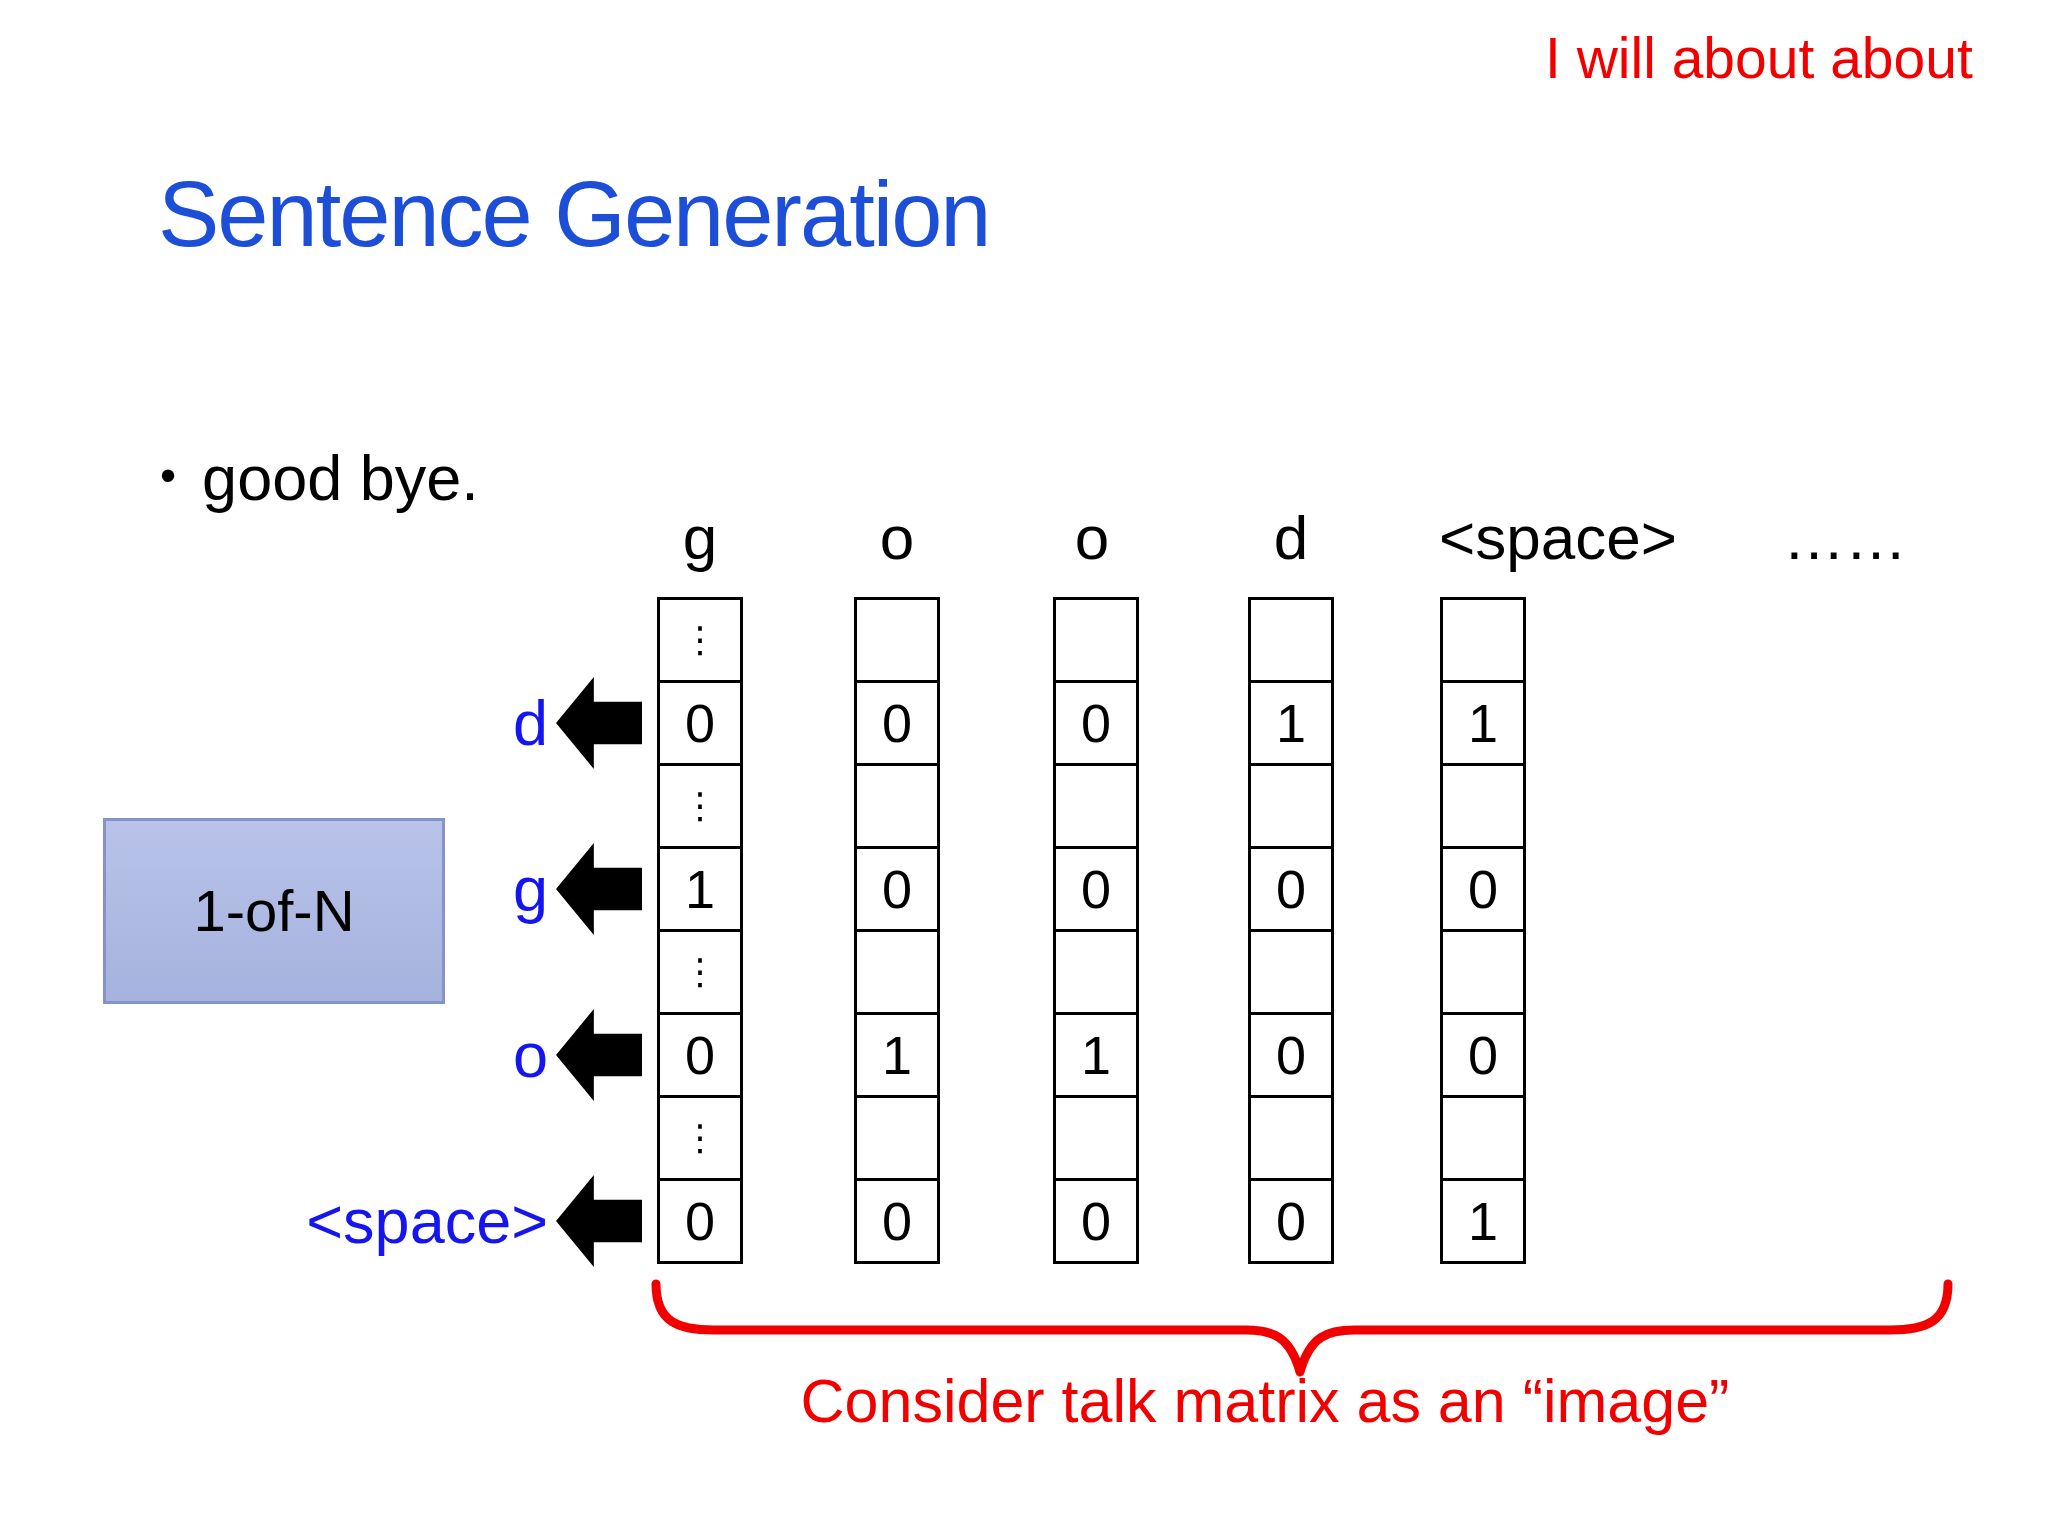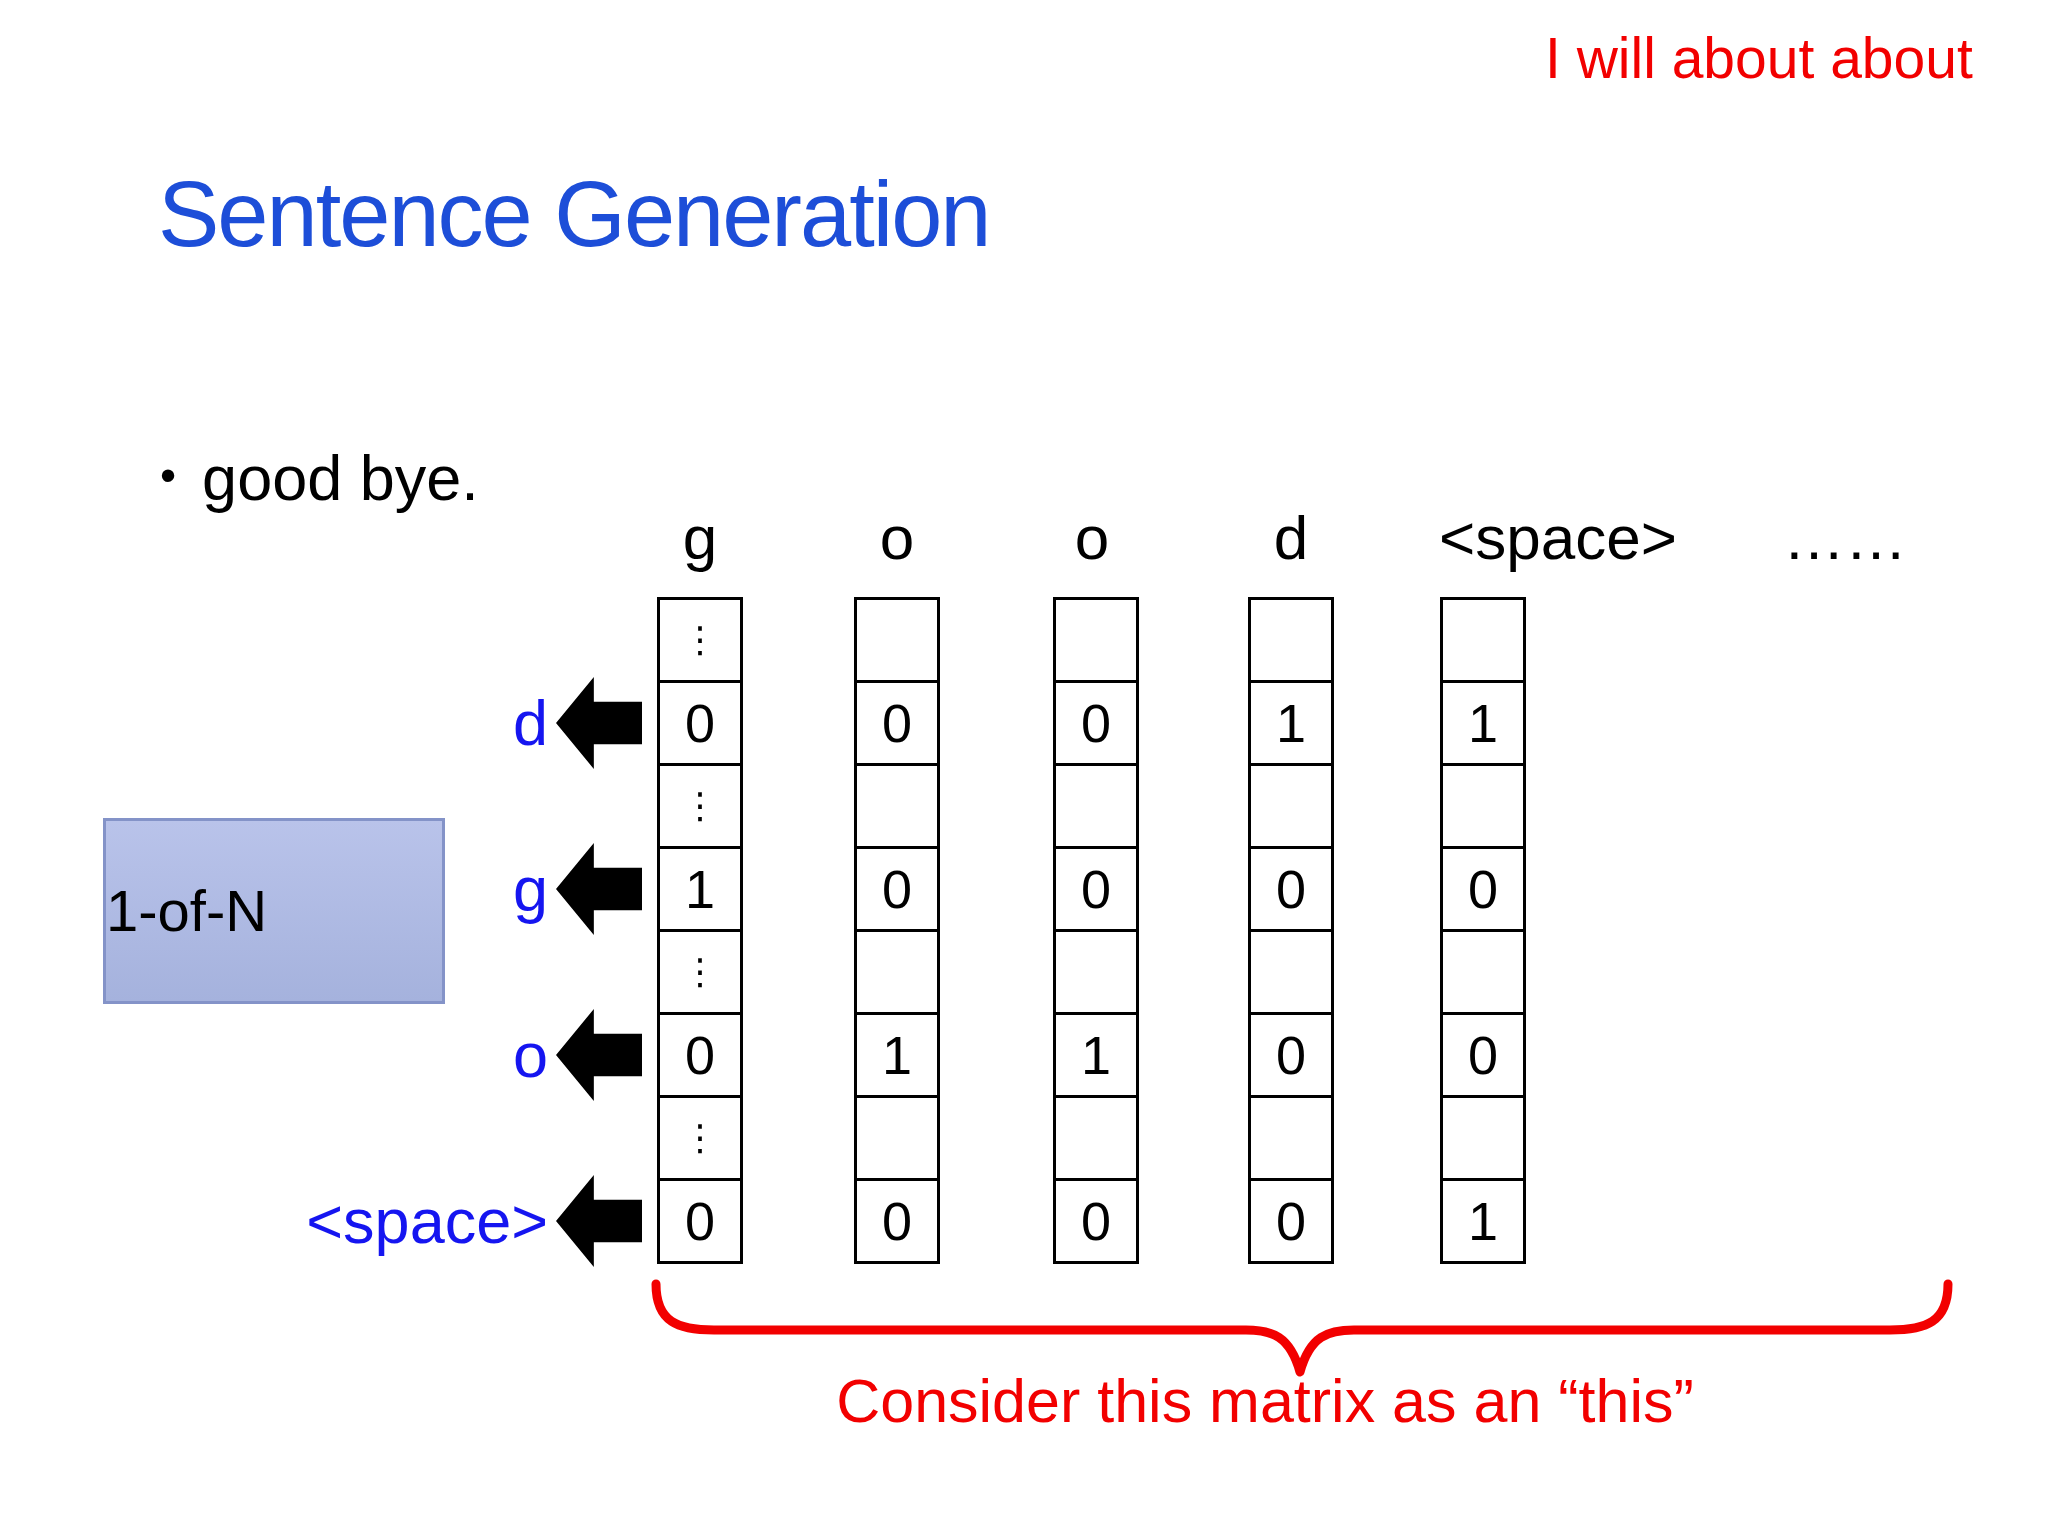--- a/index.html
+++ b/index.html
@@ -51,21 +51,21 @@
     -webkit-clip-path:polygon(0 50%,44% 0,44% 27%,100% 27%,100% 73%,44% 73%,44% 100%);
     clip-path:polygon(0 50%,44% 0,44% 27%,100% 27%,100% 73%,44% 73%,44% 100%);
   }
   #arr-0{left:556px;top:677px;} #arr-1{left:556px;top:843px;}
   #arr-2{left:556px;top:1009px;} #arr-3{left:556px;top:1175px;}
 
   
   #enc-box{
     left:103px;top:818px;width:342px;height:186px;box-sizing:border-box;
     border:3px solid #8493c8;background:linear-gradient(180deg,#b9c3ea 0%,#a5b2dd 100%);
-    display:flex;flex-direction:column;align-items:flex-start;justify-content:center;
+    display:flex;flex-direction:column;align-items:center;justify-content:center;
     font-size:58px;line-height:80px;color:#000;text-align:center;
   }
 
   
   #brace{left:650px;top:1278px;width:1304px;height:104px;}
   #brace path{stroke:#f20000;stroke-width:9;fill:none;stroke-linecap:round;stroke-linejoin:round;}
 
   
   #caption{
     left:665px;top:1366px;width:1200px;text-align:center;font-size:61px;color:#f20000;
@@ -154,13 +154,13 @@
 <div class="abs arrow" id="arr-3"></div>
 
 <div class="abs" id="enc-box">
   <div>1-of-N</div>
 </div>
 
 <svg class="abs" id="brace" viewBox="0 0 1304 104">
   <path d="M 6 6 C 6 44 28 52 64 52 L 596 52 C 622 52 640 58 650 94 C 660 58 678 52 704 52 L 1240 52 C 1276 52 1298 44 1298 6"></path>
 </svg>
 
-<div class="abs" id="caption">Consider this matrix as an “this”</div>
+<div class="abs" id="caption">Consider talk matrix as an “image”</div>
 
 </body></html>

